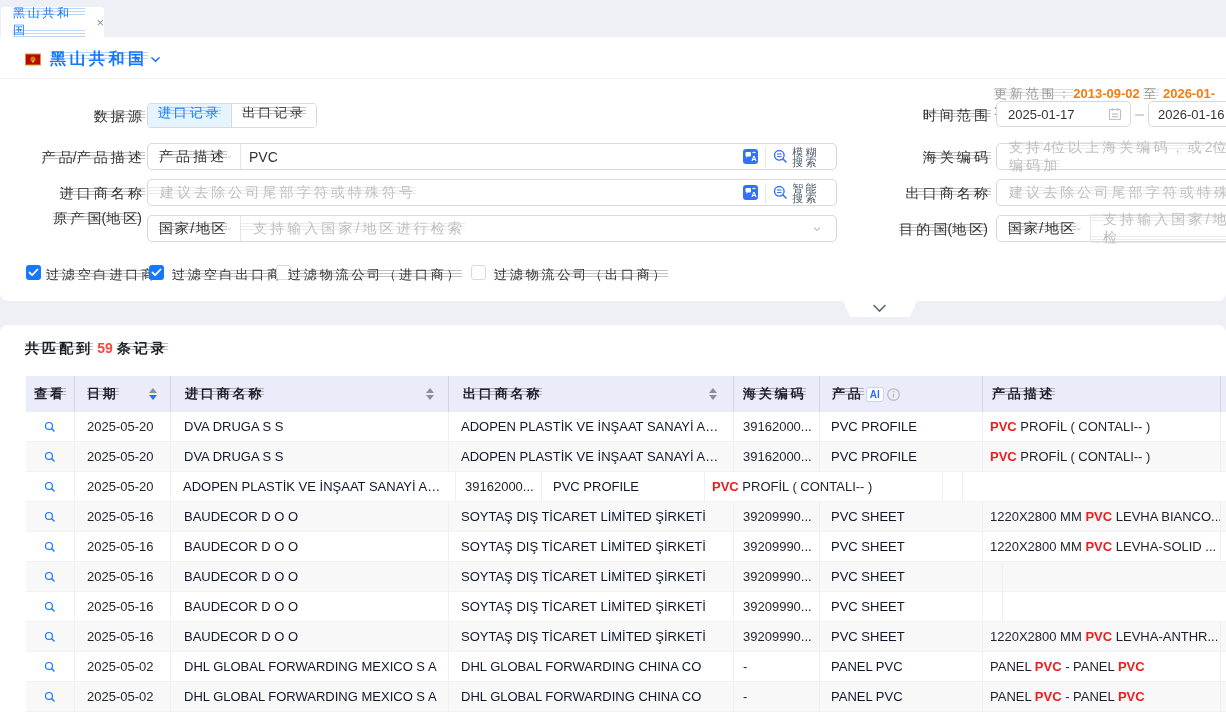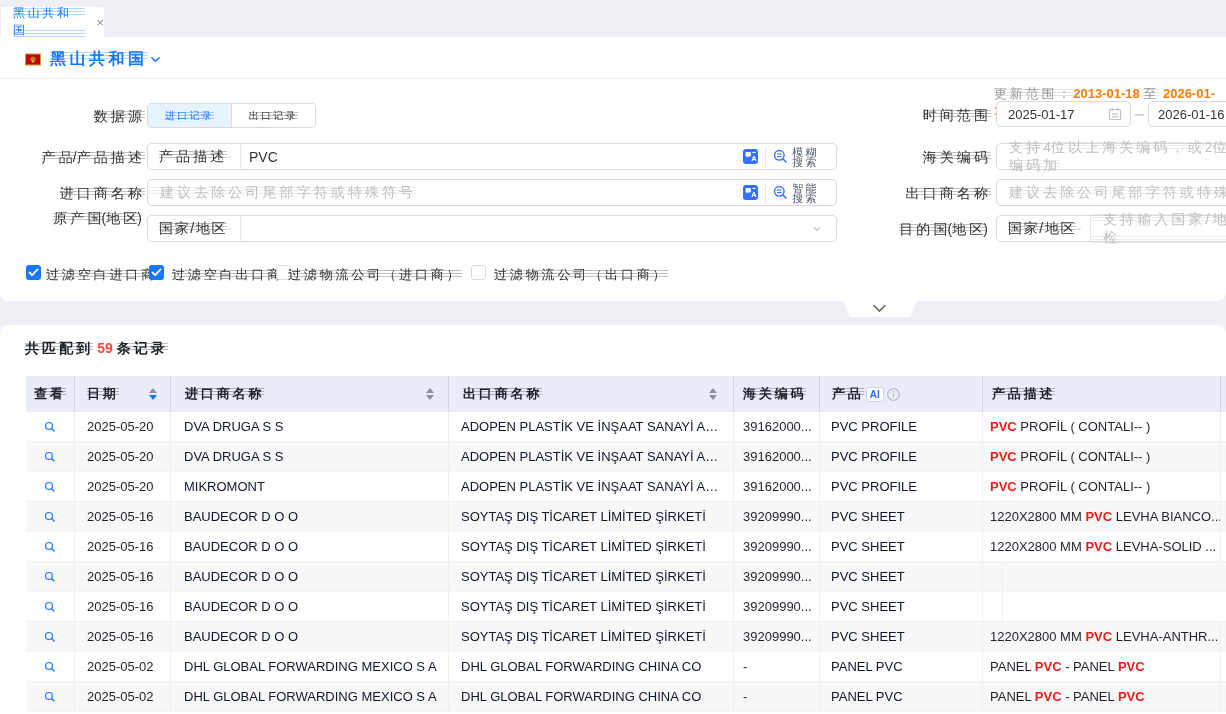--- a/index.html
+++ b/index.html
@@ -17,21 +17,21 @@
 #card1{left:0;top:37px;width:1226px;height:264px;background:#fff;border-radius:0 0 8px 8px}
 #hdrrow{left:25px;top:45px;height:28px}
 #title{font-size:16px;font-weight:bold;color:#1677ff}
 #divider1{left:0;top:78px;width:1226px;height:1px;background:#f0f0f0}
 .lbl{font-size:14px;color:#333;text-align:right;position:absolute}
 .lbl span.cn{margin-right:-3px}
 .ctrl{position:absolute;background:#fff;border:1px solid #d9d9d9;border-radius:5px;display:flex;align-items:center;font-size:14px;color:#333}
 .ph{color:#bfbfbf}
 
 #toggle{left:147px;top:103px;height:25px;border:1px solid #d9d9d9;border-radius:4px;display:flex;overflow:hidden;background:#fff}
-#toggle .seg{padding:0 17px;display:flex;align-items:center;font-size:10px}
+#toggle .seg{padding:0 10px;display:flex;align-items:flex-start;font-size:13px}
 #seg1{background:#e6f4ff;color:#1677ff}
 #seg2{background:#fff;color:#333;border-left:1px solid #d9d9d9}
 
 .cb{position:absolute;width:15px;height:15px;border-radius:3px;top:265px}
 .cb.on{background:#1677ff}
 .cb.off{background:#fff;border:1px solid #d9d9d9}
 .cblbl{position:absolute;top:266px;font-size:13px;color:#333}
 
 #band{left:0;top:301px;width:1226px;height:24px;background:#eef0f5}
 #bump{left:843px;top:301px;width:74px;height:16px;background:#fff;clip-path:polygon(0 0,100% 0,90% 100%,10% 100%)}
@@ -75,21 +75,21 @@
   <div class="lbl" style="left:0;top:108px;width:142px"><span class="cn">数据源</span></div>
   <div class="abs" id="toggle">
       <div class="seg" id="seg1">
         <span class="cn">进口记录</span>
       </div>
       <div class="seg" id="seg2">
         <span class="cn">出口记录</span>
       </div>
     </div>
 
-  <div class="abs" style="left:994px;top:85px;font-size:13px;color:#999"><span class="cn">更新范围：</span><b style="color:#f77b0c">2013-01-18</b> <span class="cn">至</span> <b style="color:#f77b0c">2026-01-16</b></div>
+  <div class="abs" style="left:994px;top:85px;font-size:13px;color:#999"><span class="cn">更新范围：</span><b style="color:#f77b0c">2013-09-02</b> <span class="cn">至</span> <b style="color:#f77b0c">2026-01-16</b></div>
   <div class="lbl" style="left:846px;top:107px;width:142px"><span class="cn">时间范围</span></div>
   <div class="ctrl" style="left:996px;top:101px;width:135px;height:26px;padding:0 8px 0 11px;justify-content:space-between;font-size:13px">
       <span>2025-01-17</span>
     <svg width="14" height="14" viewBox="0 0 14 14">
         <rect x="1.5" y="2.5" width="11" height="10" rx="1" fill="none" stroke="#bfbfbf" stroke-width="1.2"></rect>
         <line x1="4.4" y1="1.2" x2="4.4" y2="3.8" stroke="#bfbfbf" stroke-width="1.2"></line>
         <line x1="9.6" y1="1.2" x2="9.6" y2="3.8" stroke="#bfbfbf" stroke-width="1.2"></line>
         <line x1="4" y1="7" x2="10" y2="7" stroke="#bfbfbf" stroke-width="1.2"></line>
         <line x1="4" y1="9.8" x2="10" y2="9.8" stroke="#bfbfbf" stroke-width="1.2"></line>
       </svg>
@@ -166,20 +166,21 @@
     </div>
 
   <div class="lbl" style="left:0;top:210px;width:142px"><span class="cn">原产国</span>(<span class="cn">地区</span>)</div>
   <div class="ctrl" style="left:147px;top:215px;width:690px;height:27px;padding:0">
     <div class="flex" style="width:93px;height:100%;border-right:1px solid #e5e6eb;padding:0 8px 0 11px;justify-content:space-between;white-space:nowrap">
         <span class="cn" style="letter-spacing:.12em">国家/地区</span>
         <svg width="10" height="10" viewBox="0 0 12 12">
           <path d="M2.5 4.2l3.5 3.5 3.5-3.5" fill="none" stroke="#86909c" stroke-width="1.3"></path>
         </svg>
       </div>
+    <span class="ph cn" style="padding-left:12px">支持输入国家/地区进行检索</span>
     <svg style="position:absolute;right:14px" width="10" height="10" viewBox="0 0 12 12">
         <path d="M2.5 4.2l3.5 3.5 3.5-3.5" fill="none" stroke="#bfbfbf" stroke-width="1.3"></path>
       </svg>
   </div>
 
   <div class="lbl" style="left:846px;top:221px;width:142px"><span class="cn">目的国</span>(<span class="cn">地区</span>)</div>
   <div class="ctrl" style="left:996px;top:215px;width:290px;height:27px;padding:0">
     <div class="flex" style="width:94px;height:100%;border-right:1px solid #e5e6eb;padding:0 8px 0 11px;justify-content:space-between;white-space:nowrap">
         <span class="cn" style="letter-spacing:.12em">国家/地区</span>
         <svg width="10" height="10" viewBox="0 0 12 12">
@@ -305,21 +306,20 @@
       <div class="td" style="width:20px"></div>
     </div>
     <div class="tr" style="top:472px">
       <div class="td" style="width:49px;justify-content:center">
         <svg width="12" height="12" viewBox="0 0 15 15">
           <circle cx="6.2" cy="6.2" r="4.3" fill="none" stroke="#1677ff" stroke-width="1.5"></circle>
           <line x1="9.6" y1="9.6" x2="12.6" y2="12.6" stroke="#1677ff" stroke-width="1.7" stroke-linecap="round"></line>
         </svg>
       </div>
       <div class="td" style="width:96px;padding-left:12px">2025-05-20</div>
-      <div class="td blue" style="width:278px;padding-left:13px">MIKROMONT</div>
       <div class="td blue" style="width:285px;padding-left:12px">
         <span style="display:block;max-width:264px;overflow:hidden;text-overflow:ellipsis;white-space:nowrap">ADOPEN PLASTİK VE İNŞAAT SANAYİ ANO...</span>
       </div>
       <div class="td" style="width:86px;padding-left:9px">39162000...</div>
       <div class="td blue" style="width:163px;padding-left:11px">PVC PROFILE</div>
       <div class="td" style="width:238px;padding-left:7px">
         <span style="white-space:pre"><b class="red">PVC</b>&nbsp;PROFİL ( CONTALI-- )</span>
       </div>
       <div class="td" style="width:20px"></div>
     </div>

